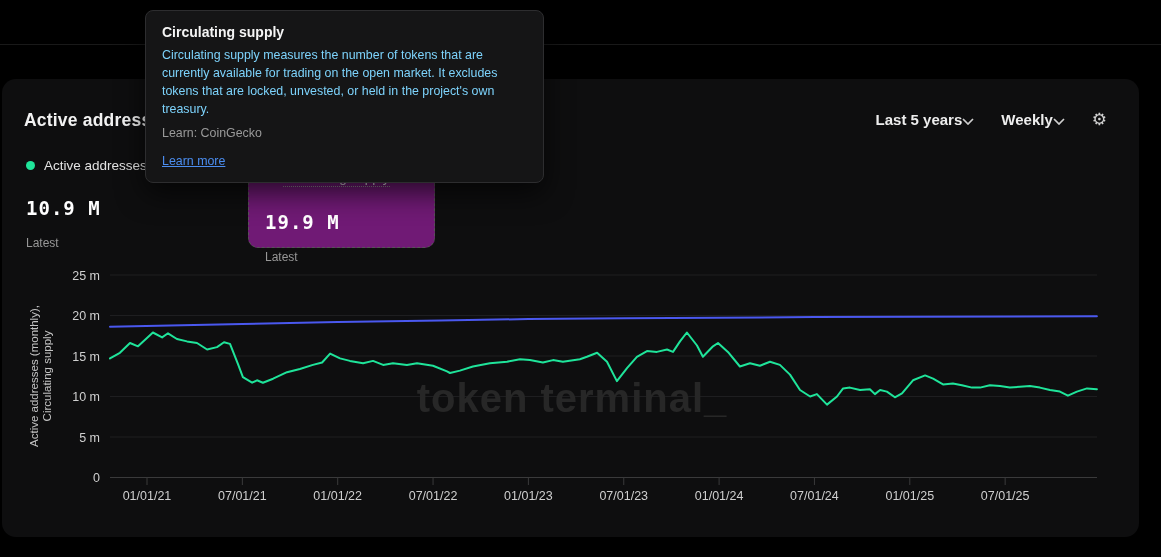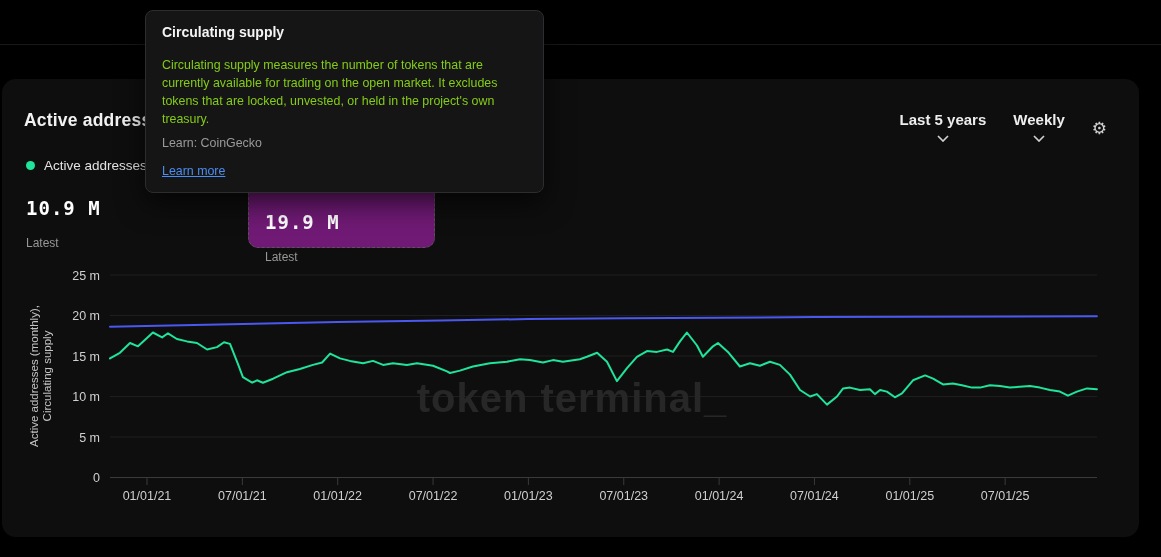--- a/index.html
+++ b/index.html
@@ -7,21 +7,21 @@
               font-family:"Liberation Sans", sans-serif; }
   .topbar { position:absolute; left:0; top:0; width:1161px; height:45px;
             background:#000; border-bottom:1px solid #191919; }
   .panel { position:absolute; left:2px; top:79px; width:1137px; height:458px;
            background:#0e0e0f; border-radius:14px; }
   .panel-title { position:absolute; left:22px; top:31px; font-size:17.5px;
                  font-weight:bold; color:#f2f2f2; letter-spacing:.2px; }
   .controls { position:absolute; right:32px; top:32px; display:flex;
               align-items:center; gap:27px; }
   .dd { display:flex; align-items:center; color:#ededed;
-        font-size:15px; font-weight:bold; cursor:pointer;flex-direction:column; }
+        font-size:15px; font-weight:bold; cursor:pointer; }
   .chev { display:inline-block; }
   .gear { font-size:17px; color:#cfcfcf; cursor:pointer; line-height:1; }
 
   
   .legend1 { position:absolute; left:24px; top:79px; }
   .leg-row { display:flex; align-items:center; gap:9px; }
   .dot { width:9px; height:9px; border-radius:50%; }
   .leg-label { font-size:13.5px; color:#e2e2e2; }
   .leg-value { margin-top:24px; font-family:"DejaVu Sans Mono", monospace;
                font-size:19px; font-weight:bold; color:#fff; letter-spacing:1px; }
@@ -31,21 +31,21 @@
           padding:14px 16px 0 16px; }
   .chip .leg-label { border-bottom:1px dotted #8d8d8d; padding-bottom:1px; }
   .chip-close { margin-left:5px; color:#9a9a9a; font-size:12px; cursor:pointer; }
 
   
   .tooltip { position:absolute; left:145px; top:10px; width:399px;
              background:#151516; border:1px solid #2d2d2f; border-radius:8px;
              padding:13px 16px 13px 16px;
              box-shadow:0 10px 28px rgba(0,0,0,.65); z-index:5; }
   .tt-title { font-size:14px; font-weight:bold; color:#f5f5f5; }
-  .tt-body { margin-top:17px; font-size:12.4px; line-height:1.45; color:#84cc16; }
+  .tt-body { margin-top:7px; font-size:12.4px; line-height:1.45; color:#7dd3fc; }
   .tt-source { margin-top:7px; font-size:12.4px; color:#9a9a9a; }
   .tt-link { margin-top:14px; font-size:12.4px; color:#4b8df0;
              text-decoration:underline; cursor:pointer; display:inline-block; }
 
   #chart-svg { position:absolute; left:0; top:0; }
   #chart-svg text { font-family:"Liberation Sans", sans-serif; }
 </style>
 </head>
 <body>
 

